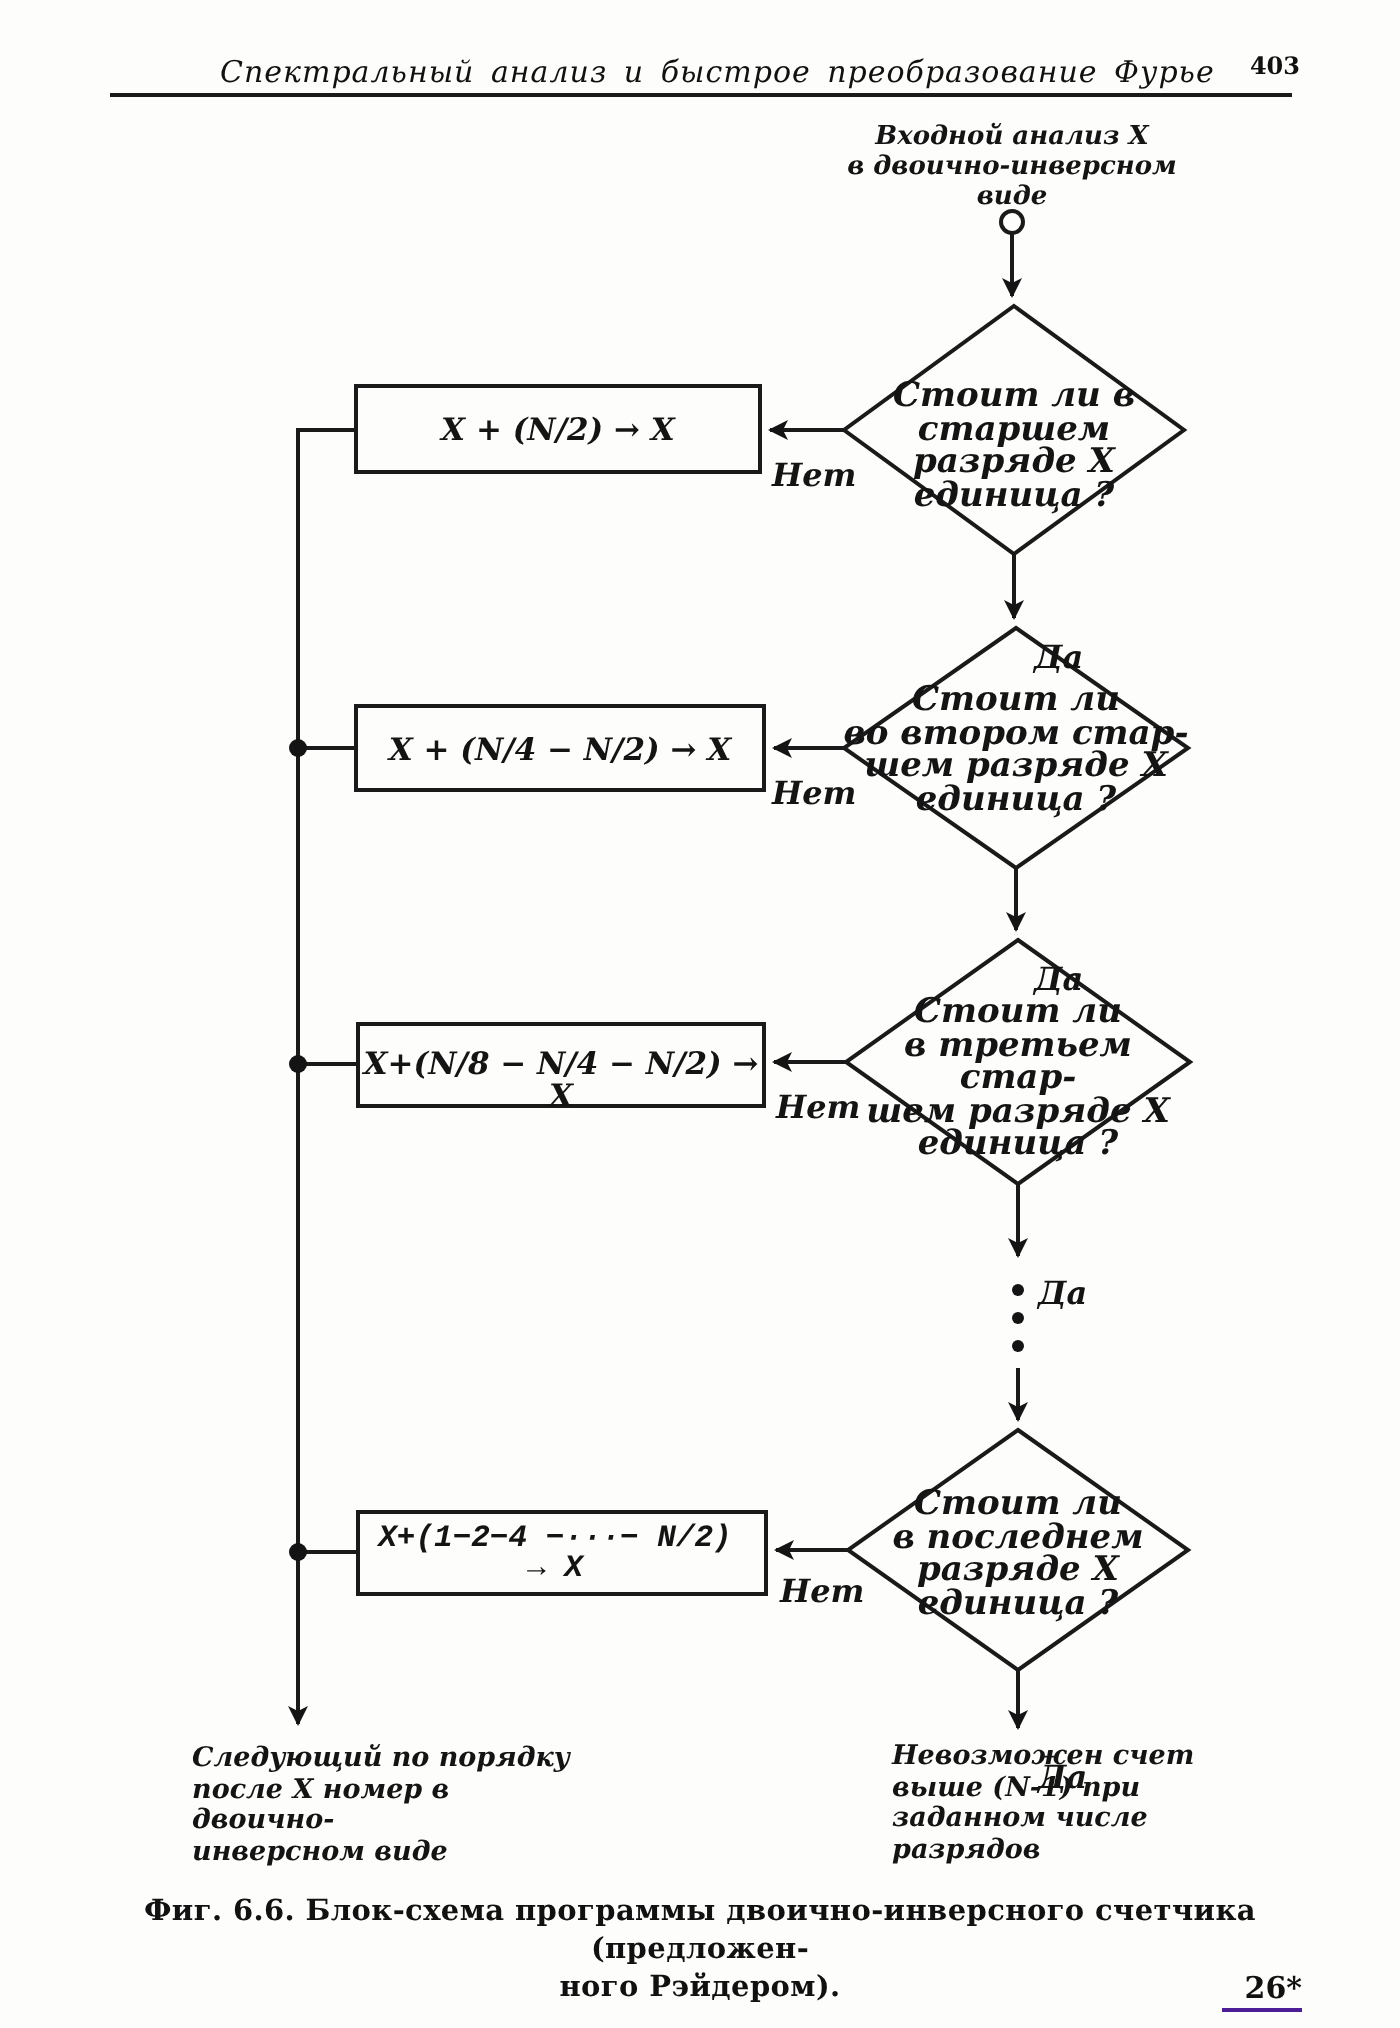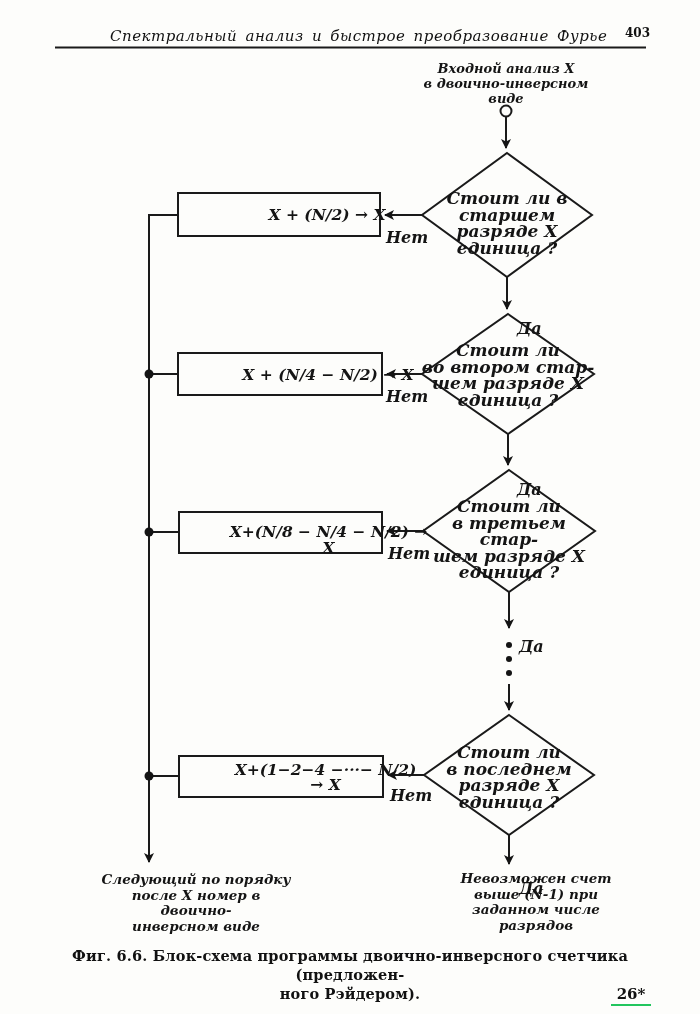--- a/index.html
+++ b/index.html
@@ -14,55 +14,55 @@
     top:27px;left:110px;width:460px;text-align:center;
     font-style:italic;font-size:15px;letter-spacing:0.5px;word-spacing:3px;
     white-space:nowrap;
   }
   .hdr-num{top:26px;left:600px;width:50px;text-align:right;font-size:12px;font-weight:bold;}
   
   .hand{
     font-family:"DejaVu Serif","Liberation Serif",serif;
     font-style:italic;font-weight:bold;color:#141414;
   }
-  .ml{white-space:pre-line;text-align:center;}
+  .ml{white-space:pre-line;}
   .start-label{top:61px;left:400px;width:212px;text-align:center;font-size:13px;line-height:15px;}
   .dlabel{text-align:center;font-size:17px;line-height:16.5px;}
   .d1{top:190px;left:420px;width:174px;}
   .d2{top:342px;left:420px;width:176px;}
   .d3{top:498px;left:421px;width:176px;}
   .d4{top:744px;left:422px;width:174px;}
   .formula{
     font-size:15.5px;text-align:center;line-height:1;
-    display:flex;align-items:center;justify-content:center;margin-left:48px;
+    display:flex;align-items:center;justify-content:center;
   }
   .f1{top:194px;left:179px;width:200px;height:42px;}
   .f2{top:354px;left:179px;width:202px;height:41px;}
   .f3{top:513px;left:180px;width:201px;height:53px;}
-  .f4{top:757px;left:180px;width:195px;height:40px;}
+  .f4{top:757px;left:180px;width:195px;height:40px;font-family:Liberation Mono, monospace;}
   .edge-label{font-size:16px;line-height:14px;margin-top:39px;}
   .no1{top:192px;left:386px;width:40px;text-align:center;}
   .no2{top:351px;left:386px;width:40px;text-align:center;}
   .no3{top:508px;left:388px;width:40px;text-align:center;}
   .no4{top:750px;left:390px;width:40px;text-align:center;}
   .yes1{top:283px;left:517px;width:36px;}
   .yes2{top:444px;left:517px;width:36px;}
   .yes3{top:601px;left:519px;width:36px;}
   .yes4{top:843px;left:519px;width:36px;}
   .exit-left{top:872px;left:96px;width:200px;font-size:13.5px;line-height:15.5px;}
   .exit-right{top:871px;left:446px;width:180px;font-size:13.5px;line-height:15.5px;}
   
   .caption{
     top:946px;left:40px;width:620px;text-align:center;
     font-size:14.5px;font-weight:bold;line-height:19px;letter-spacing:0.2px;
   }
   .caption span{display:block;}
   .sigmark{
-    top:985px;left:611px;width:40px;text-align:center;
-    font-size:15px;font-weight:bold;border-bottom:2px solid #22c55e;padding-bottom:1px;
+    top:985px;left:611px;width:40px;text-align:right;
+    font-size:15px;font-weight:bold;border-bottom:2px solid #4c1d95;padding-bottom:1px;
   }
   svg{position:absolute;top:0;left:0;}
 </style>
 </head>
 <body>
 
 <div class="page">
 
   <div class="abs hdr-title">Спектральный анализ и быстрое преобразование Фурье</div>
   <div class="abs hdr-num">403</div>

